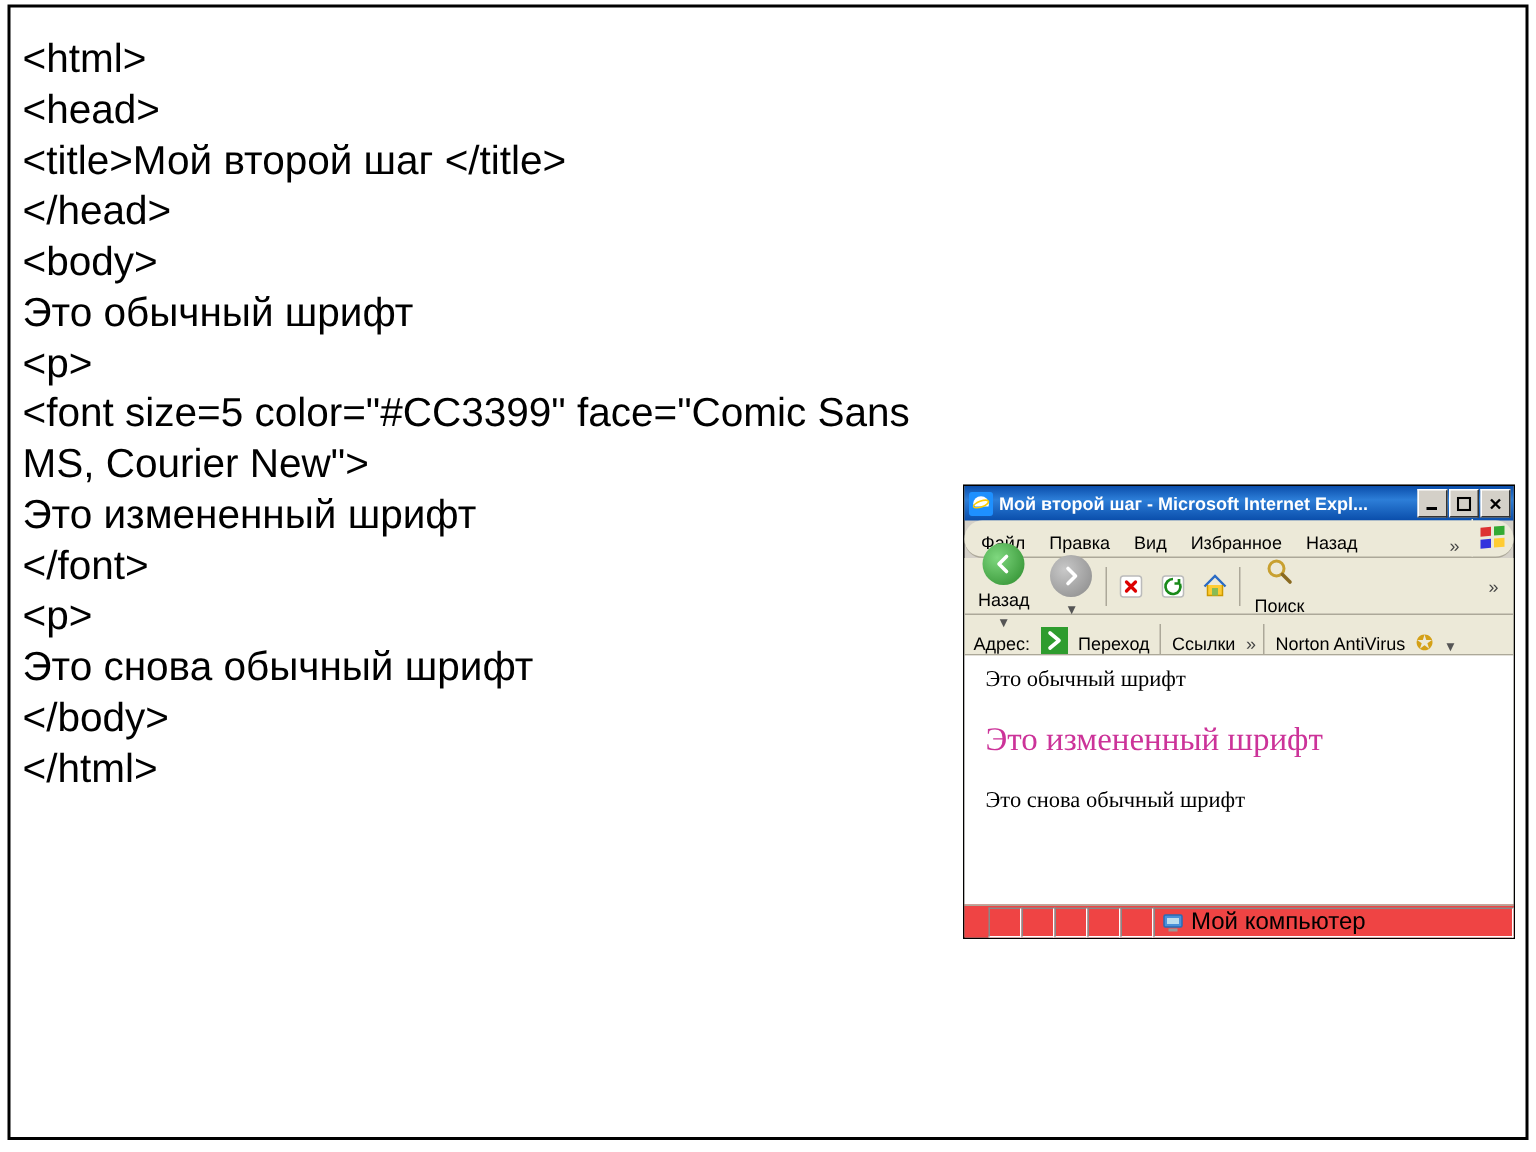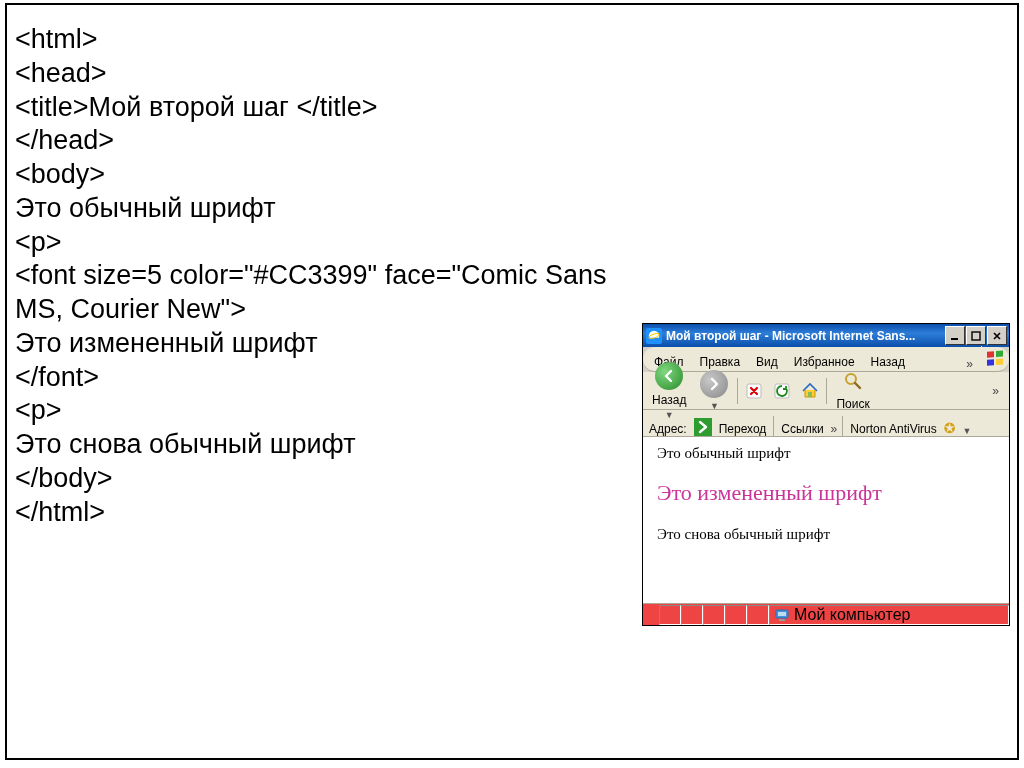--- a/index.html
+++ b/index.html
@@ -211,21 +211,21 @@
 &lt;/html&gt;</div>
 
   <div class="ie-window">
     <div class="ie-titlebar">
       <span class="ie-favicon">
         <svg viewBox="0 0 16 16">
             <path fill="#fff" d="M2 8a6 6 0 1 1 12 0c0 .7-.1 1.3-.3 1.9H3.7A6 6 0 0 1 2 8z"></path>
             <ellipse cx="8" cy="8" rx="6" ry="2.2" fill="none" stroke="#ffcc00" stroke-width="1.2" transform="rotate(-20 8 8)"></ellipse>
           </svg>
       </span>
-      <span class="ie-title">Мой второй шаг - Microsoft Internet Sans...</span>
+      <span class="ie-title">Мой второй шаг - Microsoft Internet Expl...</span>
       <div class="ie-winbtns">
         <div class="ie-winbtn">
           <svg width="10" height="10" viewBox="0 0 10 10">
               <rect x="1" y="7" width="7" height="2" fill="#000"></rect>
             </svg>
         </div>
         <div class="ie-winbtn">
           <svg width="10" height="10" viewBox="0 0 10 10">
               <rect x="1" y="1" width="8" height="8" fill="none" stroke="#000" stroke-width="1.4"></rect>
             </svg>

